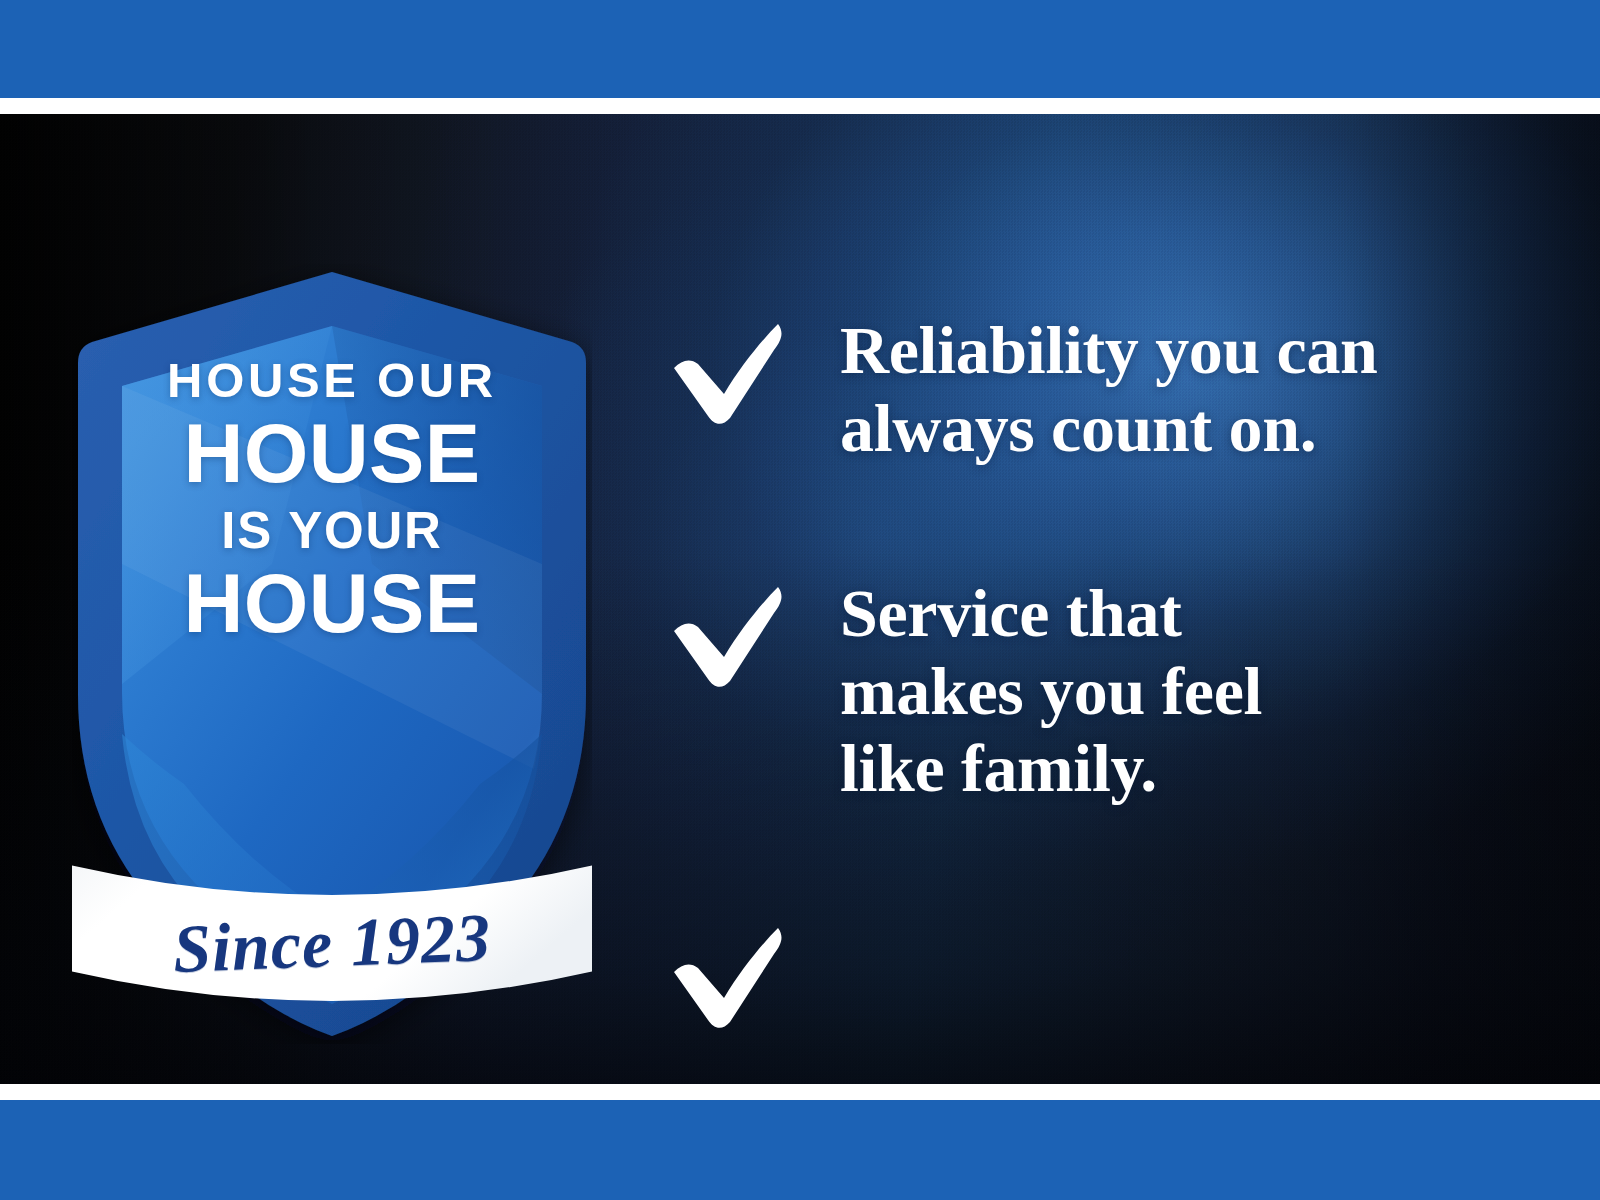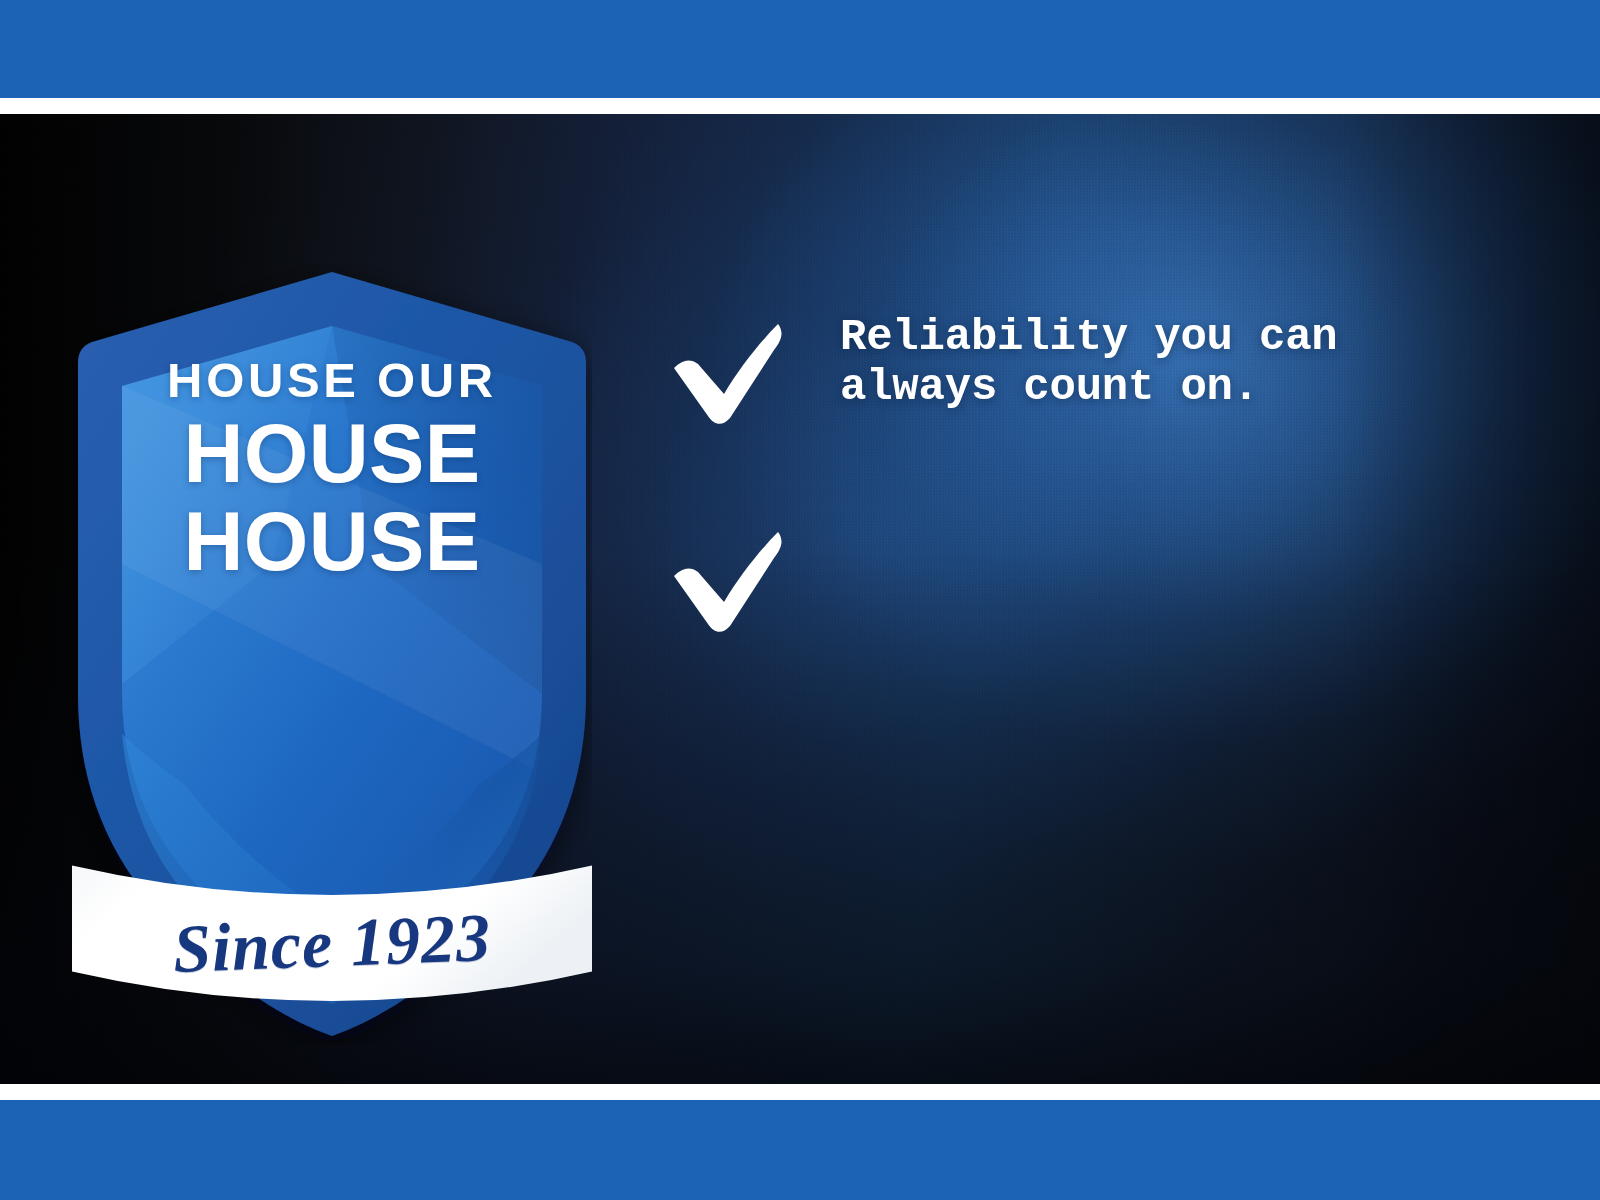--- a/index.html
+++ b/index.html
@@ -157,23 +157,23 @@
 
   .check {
     position:absolute;
     left:0; top:6px;
     width:118px; height:110px;
   }
   .bullet-text {
     display:block;
     margin-left:172px;
     color:#ffffff;
-    font-family:Liberation Mono, monospace;
+    font-family:Liberation Serif, serif;
     font-weight:bold;
-    font-size:44px;
+    font-size:68px;
     line-height:1.14;
     letter-spacing:-0.005em;
     white-space:pre-line;
     text-shadow:0 2px 10px rgba(0,22,50,0.42);
   }
 </style>
 </head>
 <body>
 
 <div class="poster">
@@ -271,37 +271,47 @@
         <path d="M -6 600
                  Q 260 662 526 600
                  L 526 706
                  Q 260 768 -6 706
                  Z" fill="url(#gRibbon)"></path>
       </svg>
 
       <div class="badge-text">
         <div class="bt-l1">HOUSE OUR</div>
         <div class="bt-l2">HOUSE</div>
+        <div class="bt-l3">IS YOUR</div>
         <div class="bt-l4">HOUSE</div>
       </div>
 
       <div class="ribbon-text">Since 1923</div>
     </div>
 
     <div class="bullets">
 
       <div class="bullet b1">
         <svg class="check" viewBox="0 0 118 110">
           <path d="M 6 50 C 14 42 22 40 30 46 L 56 76 C 74 46 96 20 110 6
                    C 116 14 114 22 106 32 L 62 100 C 54 109 46 107 40 98 Z" fill="#ffffff"></path>
         </svg>
         <span class="bullet-text">Reliability you can
 always count on.</span>
       </div>
 
+      <div class="bullet b2">
+        <svg class="check" viewBox="0 0 118 110">
+          <path d="M 6 50 C 14 42 22 40 30 46 L 56 76 C 74 46 96 20 110 6
+                   C 116 14 114 22 106 32 L 62 100 C 54 109 46 107 40 98 Z" fill="#ffffff"></path>
+        </svg>
+        <span class="bullet-text">Service that
+makes you feel
+like family.</span>
+      </div>
 
       <div class="bullet b3">
         <svg class="check" viewBox="0 0 118 110">
           <path d="M 6 50 C 14 42 22 40 30 46 L 56 76 C 74 46 96 20 110 6
                    C 116 14 114 22 106 32 L 62 100 C 54 109 46 107 40 98 Z" fill="#ffffff"></path>
         </svg>
       </div>
 
     </div>
   </div>

